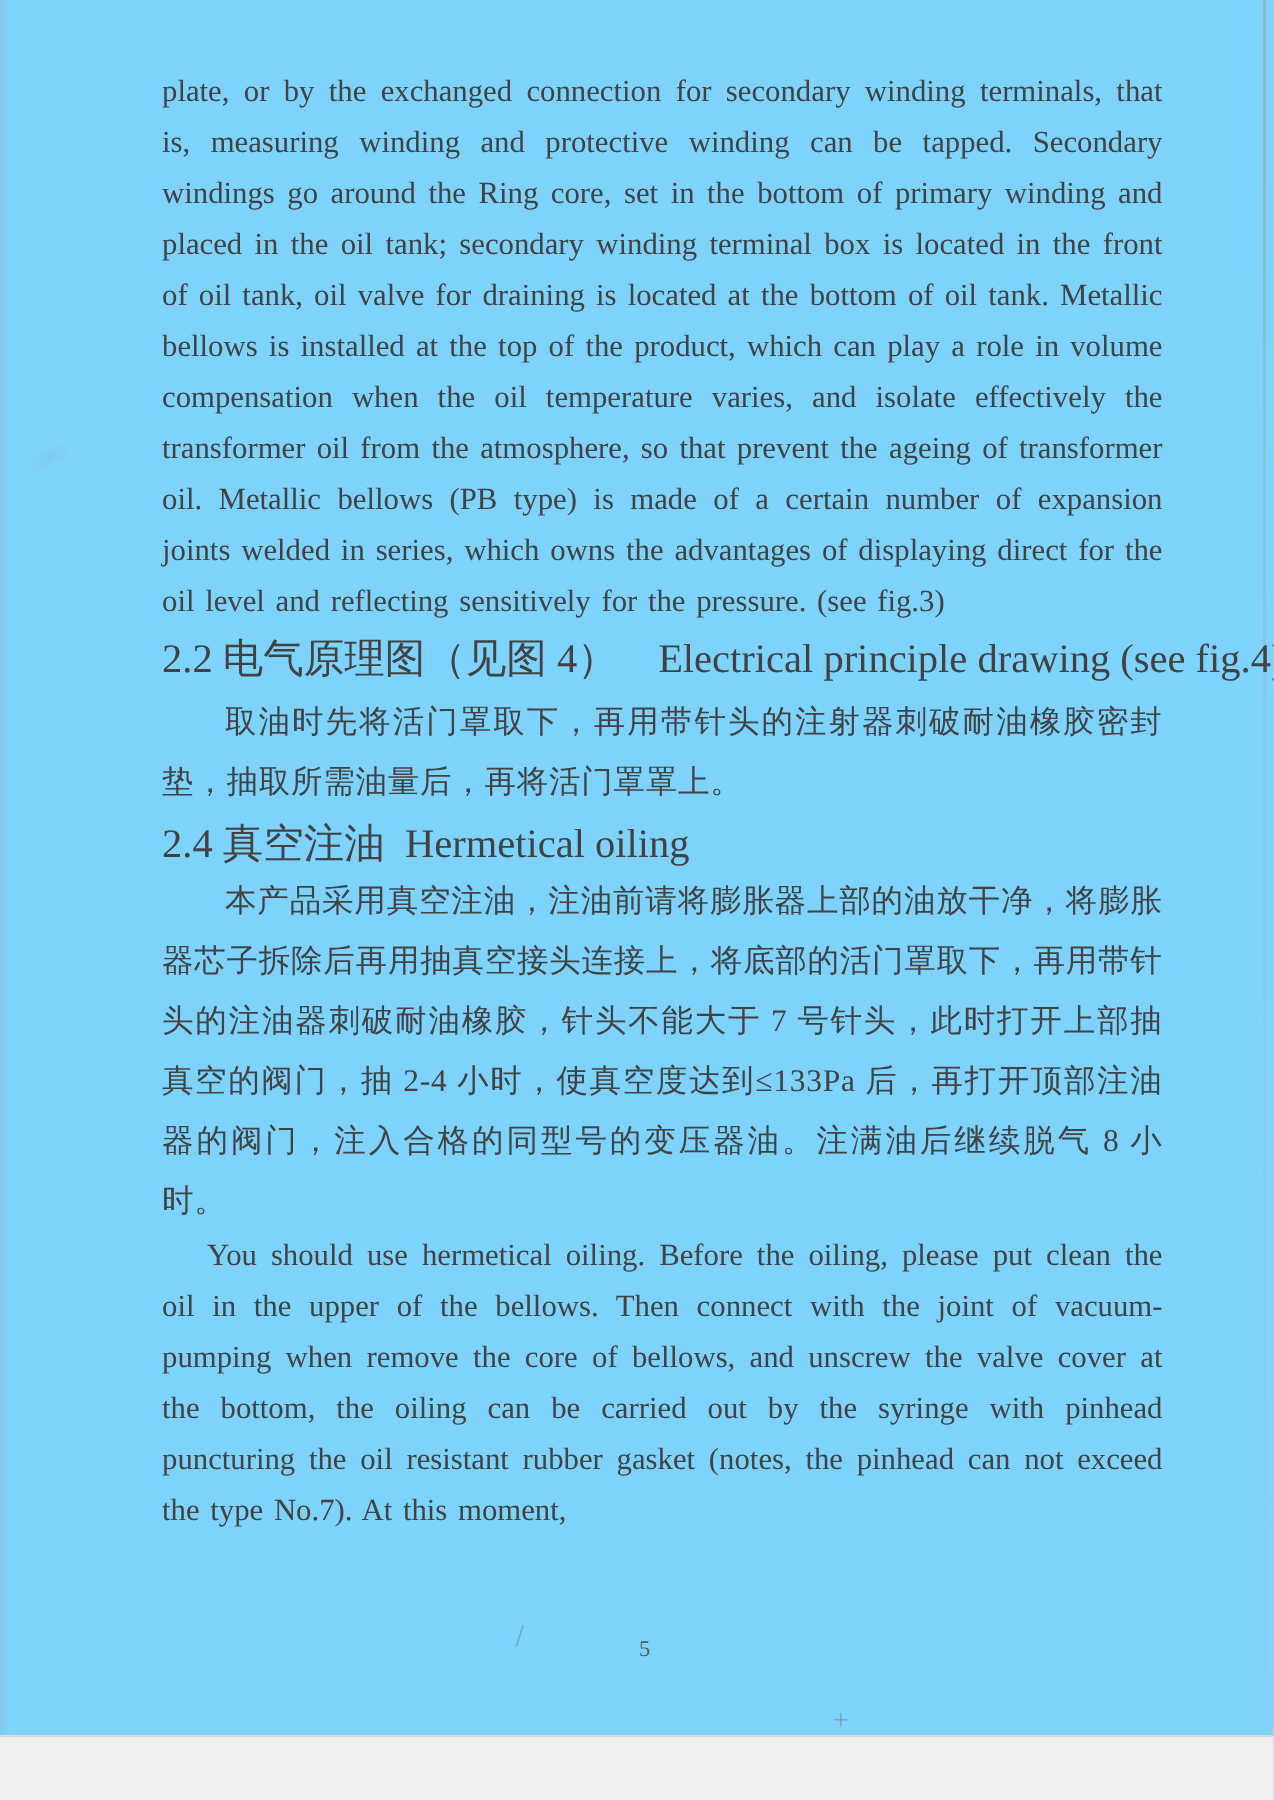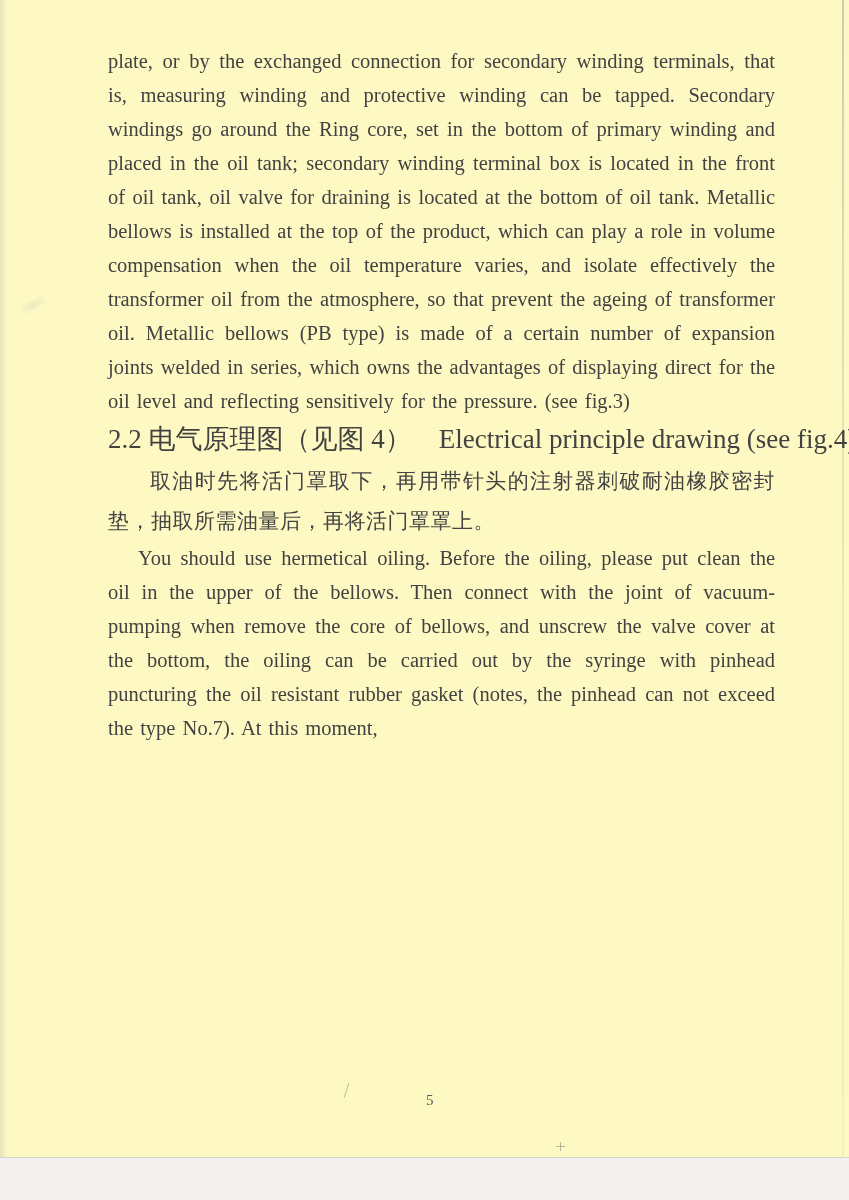--- a/index.html
+++ b/index.html
@@ -14,21 +14,21 @@
     background: #f1f0ee;
     font-family: "Liberation Serif", serif;
   }
   
   .sheet {
     position: absolute;
     left: 0;
     top: 0;
     width: 849px;
     height: 1157px;
-    background: #fef9c3;
+    background: #7dd3fc;
     box-shadow: 0 2px 3px rgba(0,0,0,0.12);
   }
   
   .edge-right {
     position: absolute;
     top: 0;
     right: 5px;
     width: 2px;
     height: 1157px;
     background: linear-gradient(to bottom,
@@ -143,20 +143,22 @@
 
 <div class="sheet">
   <div class="edge-left"></div>
   <div class="edge-right"></div>
   <div class="smudge"></div>
 
   <div class="content">
     <p class="en">plate, or by the exchanged connection for secondary winding terminals, that is, measuring winding and protective winding can be tapped. Secondary windings go around the Ring core, set in the bottom of primary winding and placed in the oil tank; secondary winding terminal box is located in the front of oil tank, oil valve for draining is located at the bottom of oil tank. Metallic bellows is installed at the top of the product, which can play a role in volume compensation when the oil temperature varies, and isolate effectively the transformer oil from the atmosphere, so that prevent the ageing of transformer oil. Metallic bellows (PB type) is made of a certain number of expansion joints welded in series, which owns the advantages of displaying direct for the oil level and reflecting sensitively for the pressure. (see fig.3)</p>
     <p class="heading">2.2 电气原理图（见图 4）　Electrical principle drawing (see fig.4)</p>
     <p class="zh">取油时先将活门罩取下，再用带针头的注射器刺破耐油橡胶密封垫，抽取所需油量后，再将活门罩罩上。</p>
+    <p class="heading">2.4 真空注油 Hermetical oiling</p>
+    <p class="zh tight">本产品采用真空注油，注油前请将膨胀器上部的油放干净，将膨胀器芯子拆除后再用抽真空接头连接上，将底部的活门罩取下，再用带针头的注油器刺破耐油橡胶，针头不能大于 7 号针头，此时打开上部抽真空的阀门，抽 2-4 小时，使真空度达到≤133Pa 后，再打开顶部注油器的阀门，注入合格的同型号的变压器油。注满油后继续脱气 8 小时。</p>
     <p class="en-indent">You should use hermetical oiling. Before the oiling, please put clean the oil in the upper of the bellows. Then connect with the joint of vacuum-pumping when remove the core of bellows, and unscrew the valve cover at the bottom, the oiling can be carried out by the syringe with pinhead puncturing the oil resistant rubber gasket (notes, the pinhead can not exceed the type No.7). At this moment,</p>
   </div>
 
   <div class="stray-pencil"></div>
   <div class="page-number">5</div>
   <div class="stray-plus"></div>
 </div>
 
 <div class="scanner-band"></div>
 

